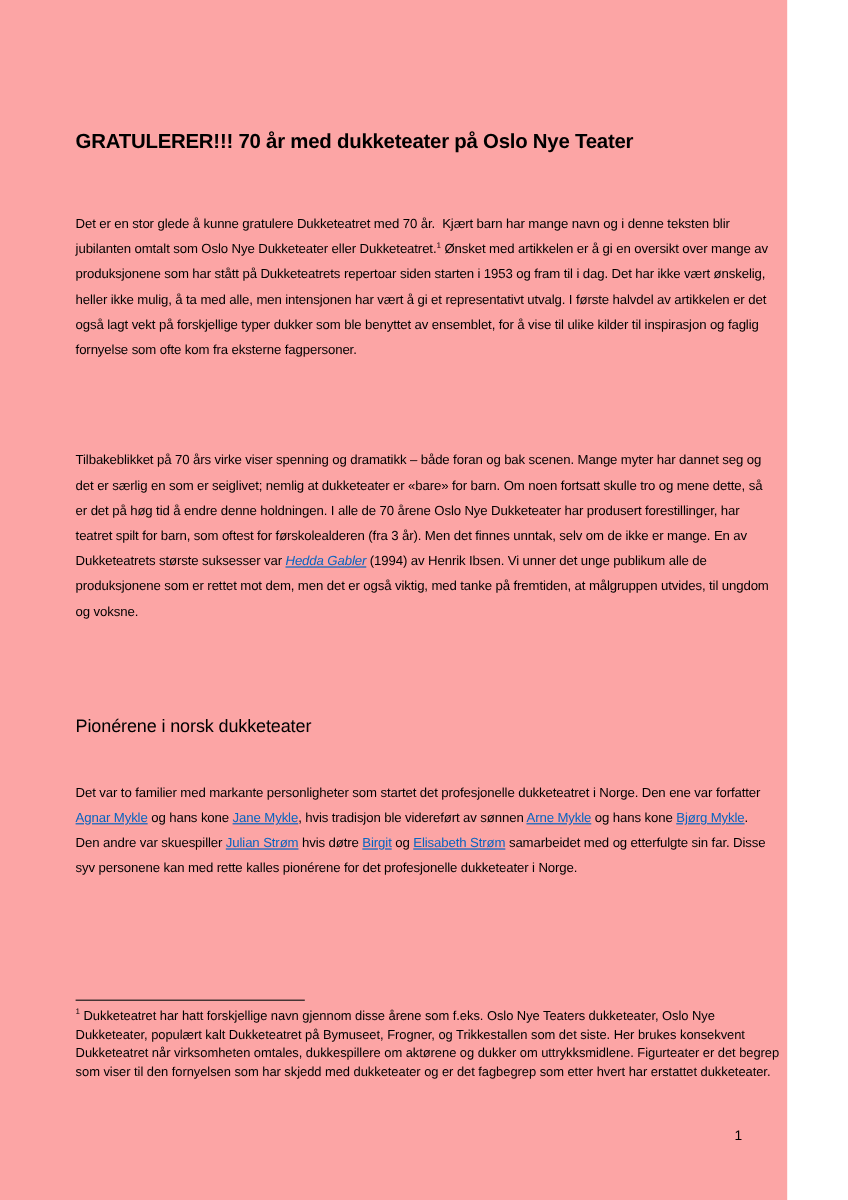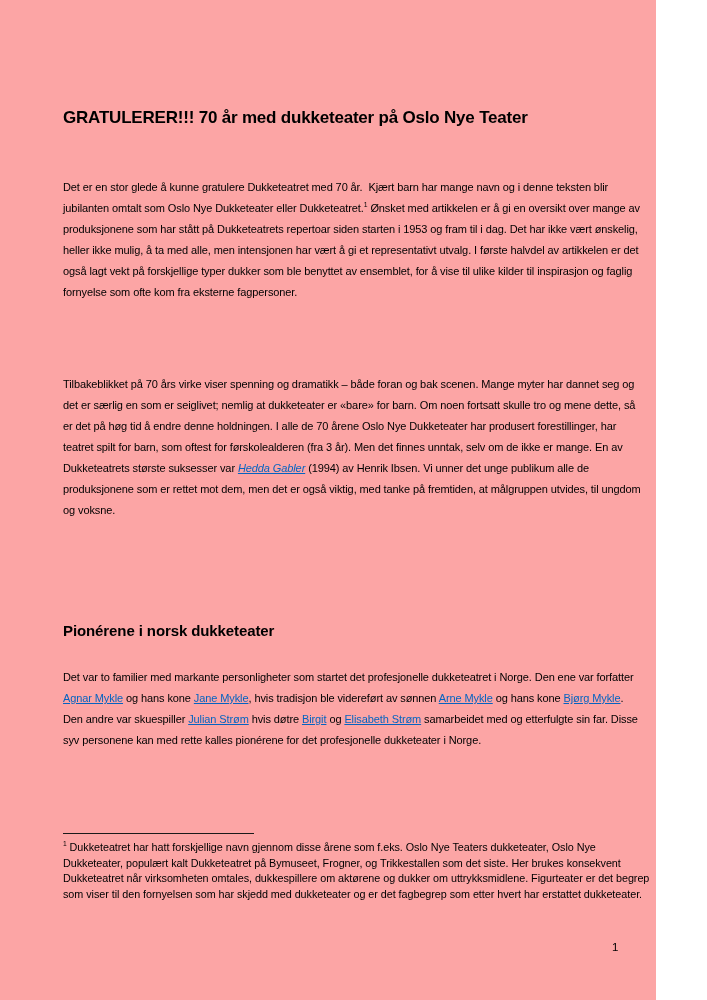--- a/index.html
+++ b/index.html
@@ -22,27 +22,27 @@
     white-space: nowrap;
   }
   .body-par {
     font-size: 11px;
     line-height: 21px;
     letter-spacing: -0.1px;
   }
   .par-intro { top: 177px; }
   .par-retrospect { top: 374px; }
   .section-heading {
-    top: 621px;
+    top: 596px;
     font-size: 15px;
-    font-weight: 700;
+    font-weight: 400;
     line-height: 20px;
     letter-spacing: -0.1px;
   }
-  .par-pioneers { top: 667px; }
+  .par-pioneers { top: 651px; }
   .footnote-sep {
     top: 833px;
     width: 191px;
     height: 0;
     border-top: 1px solid #1a1a1a;
   }
   .footnote {
     top: 840px;
     width: 588px;
     font-size: 10.8px;

